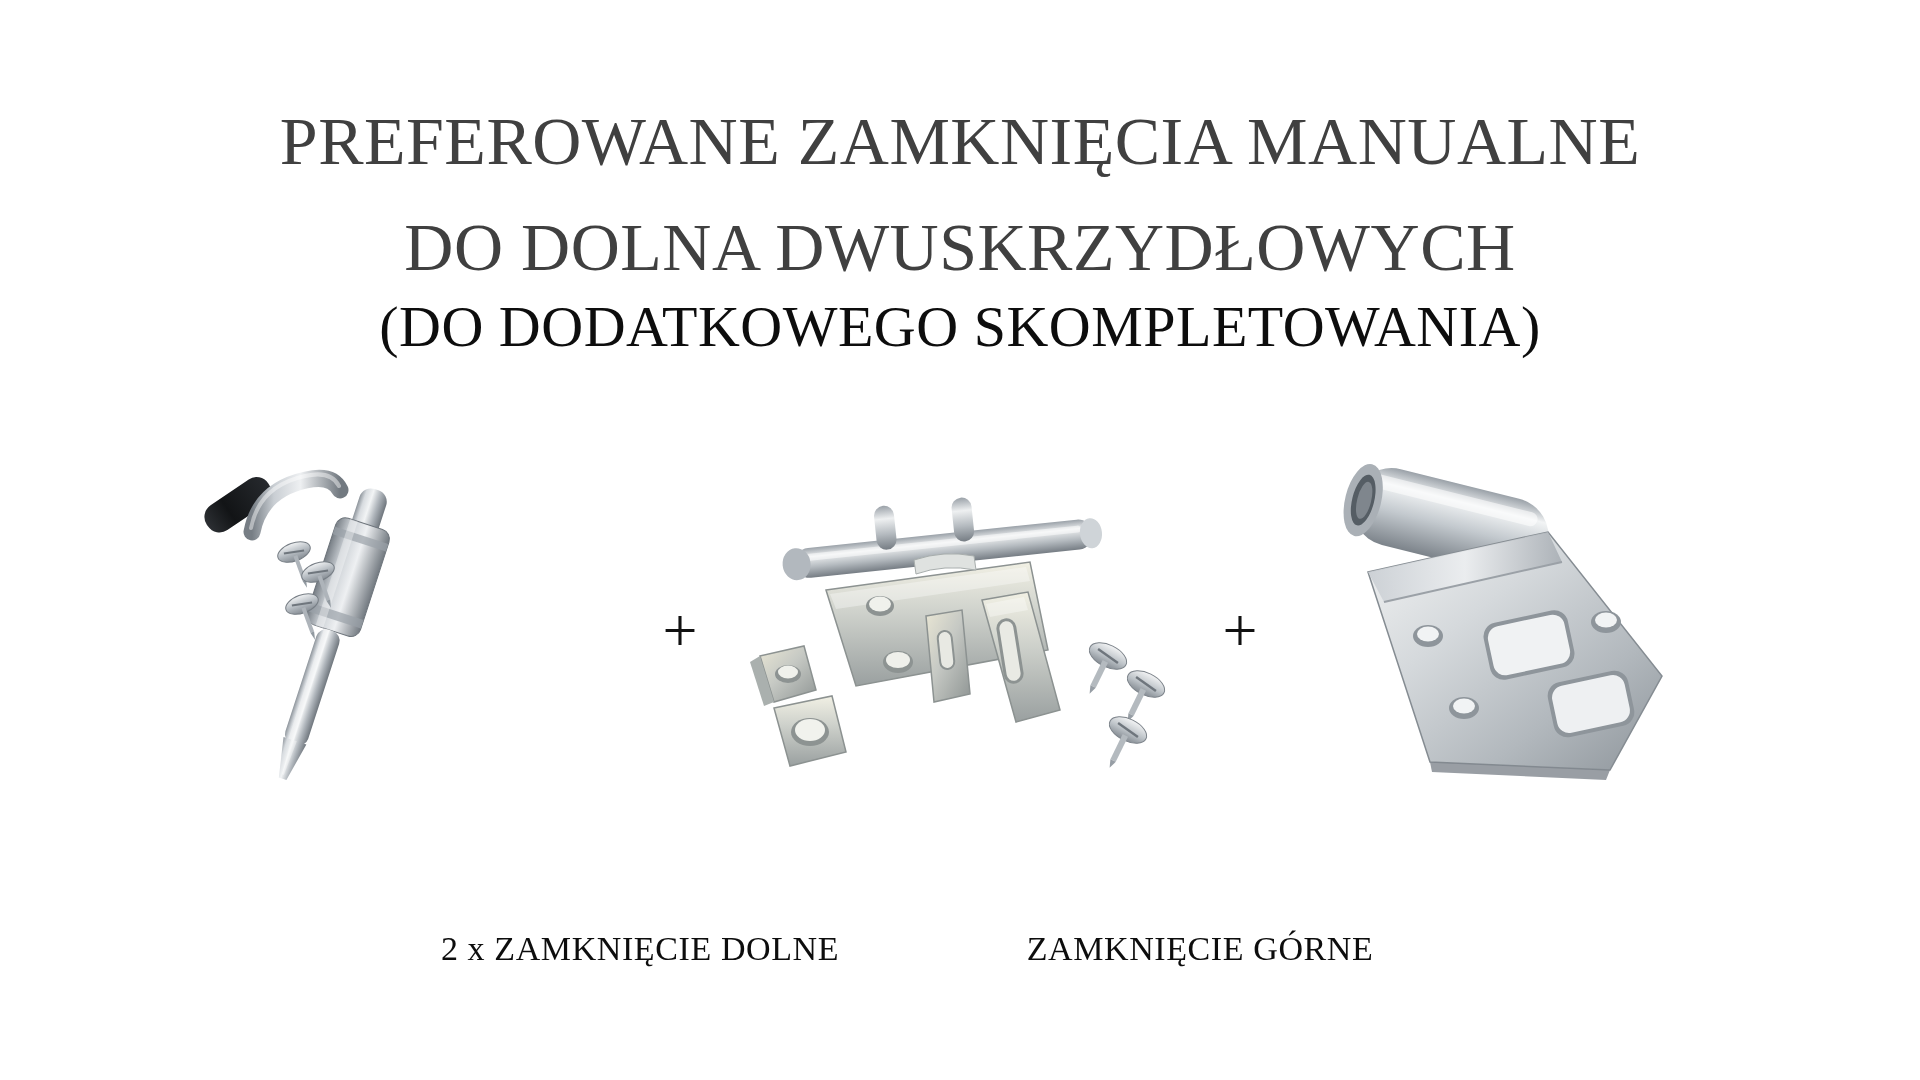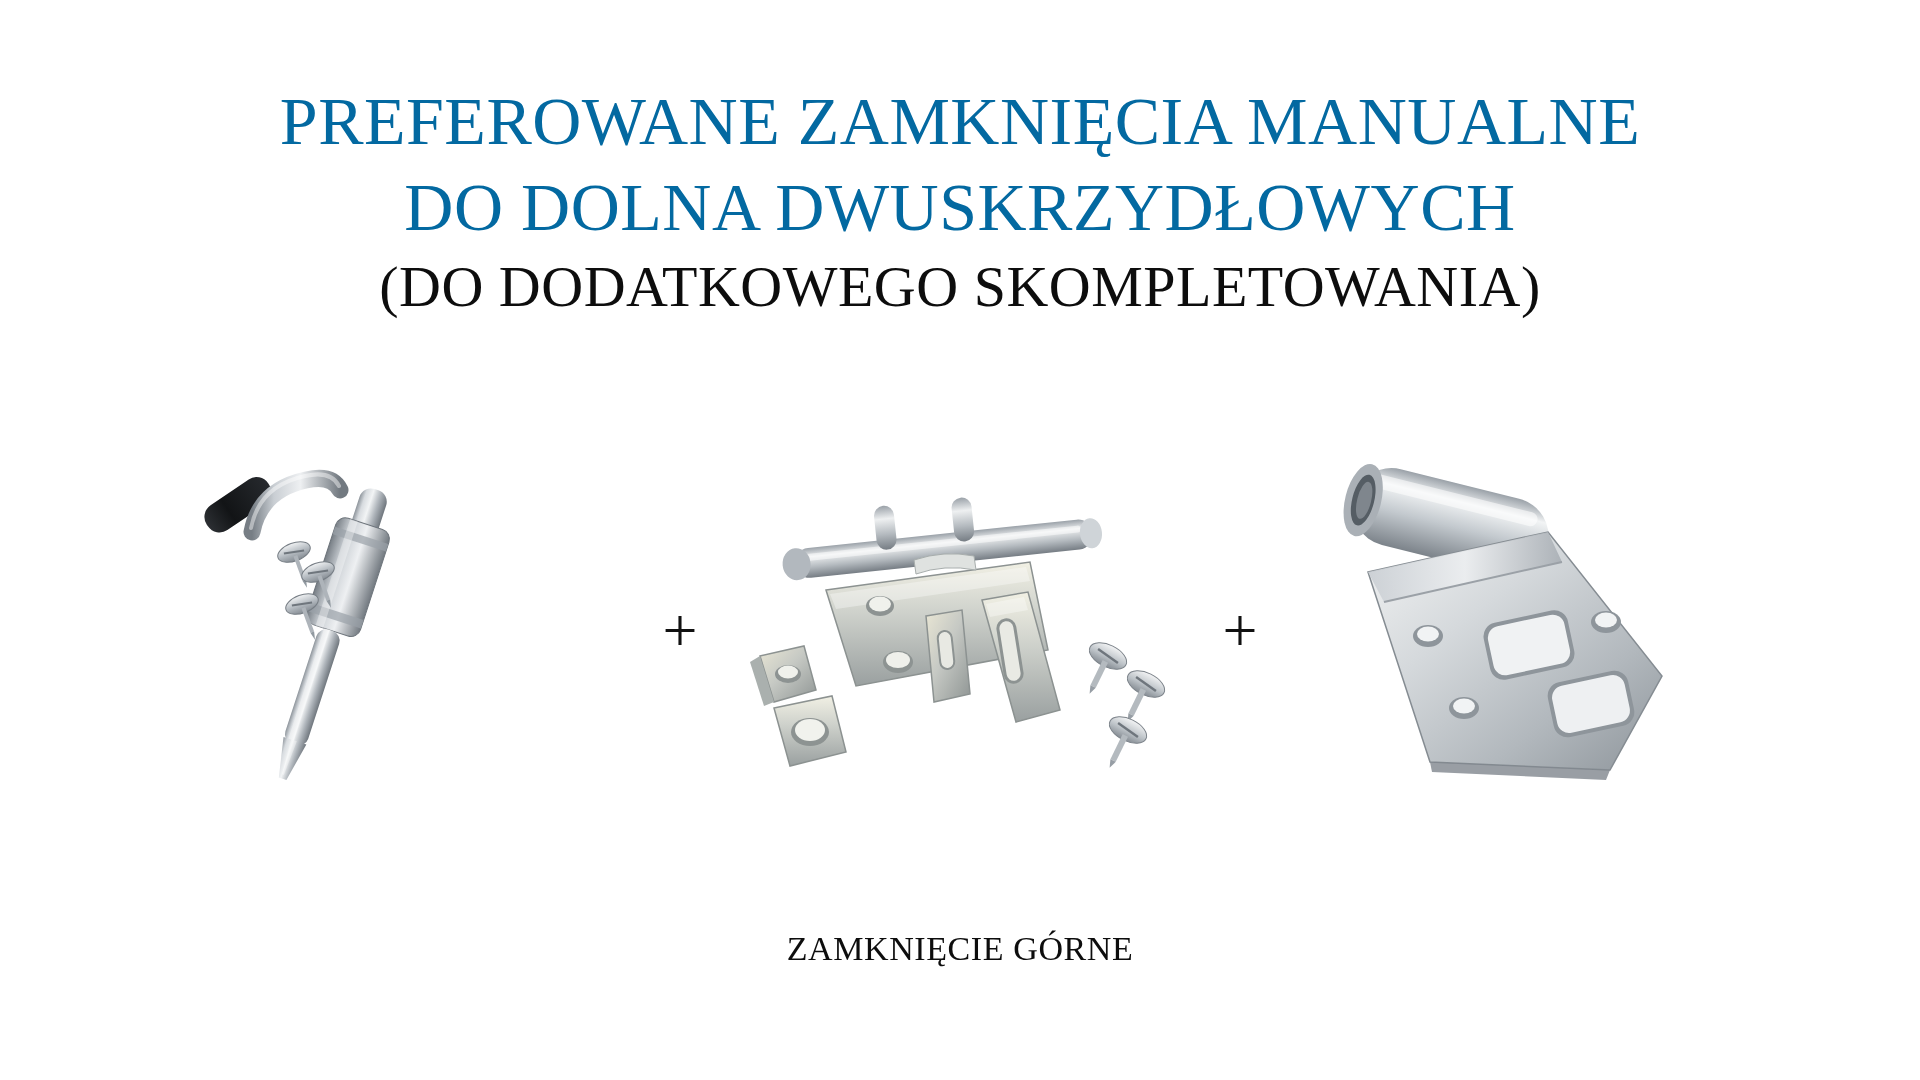--- a/index.html
+++ b/index.html
@@ -28,22 +28,23 @@
     left: 0;
     width: 1920px;
     text-align: center;
   }
   .heading .line1,
   .heading .line2 {
     font-family: "Liberation Serif", serif;
     font-size: 68px;
     line-height: 86px;
     letter-spacing: 0.5px;
-    color: #0369a1;
+    color: #404040;
     white-space: nowrap;
+    margin-top: 20px;
   }
   .heading .line3 {
     font-family: "Liberation Serif", serif;
     font-size: 58px;
     line-height: 74px;
     letter-spacing: 0.5px;
     color: #0d0d0d;
     white-space: nowrap;
   }
 
@@ -325,18 +326,19 @@
         <ellipse cx="296" cy="182" rx="15" ry="11" fill="#8e959b"></ellipse>
         <ellipse cx="296" cy="180" rx="11" ry="7.5" fill="#f1f3f4"></ellipse>
 
         <path d="M120 322 L300 330 L296 340 L122 332 Z" fill="#7f868d" opacity="0.8"></path>
       </svg>
     </div>
 
   </div>
 
   <div class="captions">
+    <div class="caption">2 x ZAMKNIĘCIE DOLNE</div>
     <div class="caption-spacer"></div>
     <div class="caption">ZAMKNIĘCIE GÓRNE</div>
     <div class="caption-spacer"></div>
   </div>
 
 </div>
 
 </body></html>

